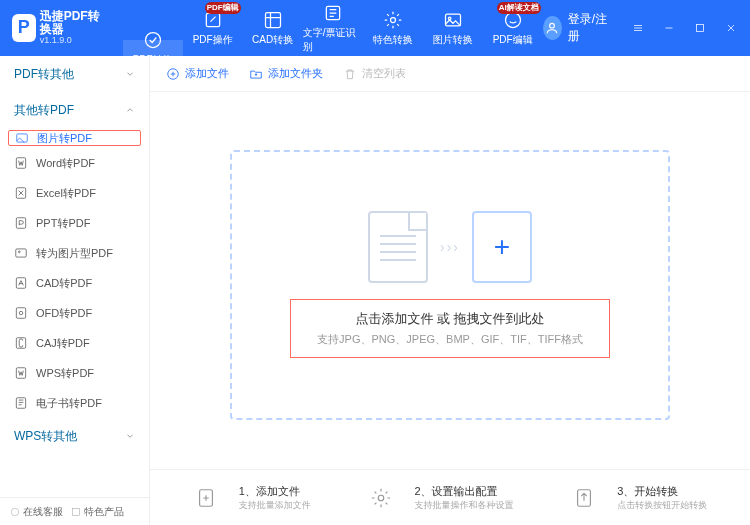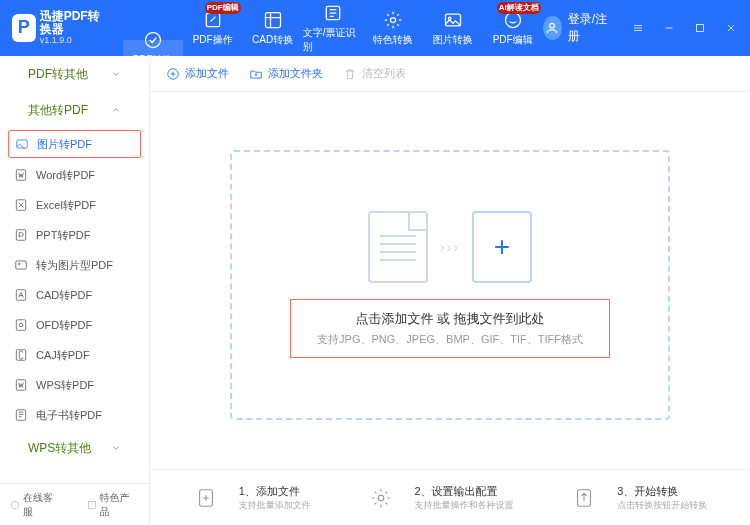--- a/index.html
+++ b/index.html
@@ -21,28 +21,28 @@
 
 .header-right { margin-left: auto; display: flex; align-items: center; padding-right: 8px; gap: 8px; }
 .login-area { display: flex; align-items: center; gap: 6px; color: #fff; font-size: 12px; margin-right: 10px; }
 .avatar { width: 24px; height: 24px; border-radius: 50%; background: #5a9eff; display: flex; align-items: center; justify-content: center; }
 .win-btn { width: 28px; height: 28px; display: flex; align-items: center; justify-content: center; color: #fff; cursor: pointer; }
 .win-btn svg { width: 12px; height: 12px; stroke: #fff; stroke-width: 1.5; fill: none; }
 
 .body { display: flex; height: calc(525px - 56px); }
 
 .sidebar { width: 150px; border-right: 1px solid #eee; display: flex; flex-direction: column; overflow-y: auto; }
-.sb-cat { height: 36px; display: flex; align-items: center; justify-content: space-between; padding: 0 28px; font-size: 12px; color: #4d7c0f; cursor: pointer; }
+.sb-cat { height: 36px; display: flex; align-items: center; justify-content: space-between; padding: 0 14px; font-size: 12px; color: #0369a1; cursor: pointer; }
 .sb-cat svg { width: 10px; height: 10px; stroke: #888; stroke-width: 2; fill: none; }
 .sb-item { height: 30px; display: flex; align-items: center; padding: 0 14px; font-size: 11px; color: #555; cursor: pointer; gap: 8px; }
-.sb-item.active { color: #2670fc; border: 1px solid #ff6b5c; margin: 2px 8px; border-radius: 2px; padding: 0 6px; height: 28px; }
+.sb-item.active { color: #2670fc; border: 1px solid #ff6b5c; margin: 2px 8px; border-radius: 2px; padding: 0 6px; height: 16px; }
 .sb-item-icon { width: 14px; height: 14px; display: flex; align-items: center; justify-content: center; flex-shrink: 0; }
 .sb-item-icon svg { width: 14px; height: 14px; fill: none; stroke: currentColor; stroke-width: 1.3; }
 
-.sb-foot { margin-top: auto; height: 42px; display: flex; align-items: center; border-top: 1px solid #eee; padding: 0 10px; gap: 24px; font-size: 10px; color: #666; }
+.sb-foot { margin-top: auto; height: 28px; display: flex; align-items: center; border-top: 1px solid #eee; padding: 0 10px; gap: 8px; font-size: 10px; color: #666; }
 .sb-foot span { display: flex; align-items: center; gap: 3px; cursor: pointer; }
 .sb-foot svg { width: 10px; height: 10px; stroke: #888; fill: none; }
 
 .main { flex: 1; display: flex; flex-direction: column; }
 .toolbar { height: 36px; display: flex; align-items: center; padding: 0 16px; gap: 20px; border-bottom: 1px solid #f0f0f0; font-size: 11px; }
 .tb-btn { display: flex; align-items: center; gap: 5px; color: #2670fc; cursor: pointer; }
 .tb-btn.disabled { color: #bbb; cursor: default; }
 .tb-btn svg { width: 14px; height: 14px; stroke: currentColor; fill: none; stroke-width: 1.5; }
 
 .drop { flex: 1; margin: 16px 20px 8px; display: flex; align-items: center; justify-content: center; }

